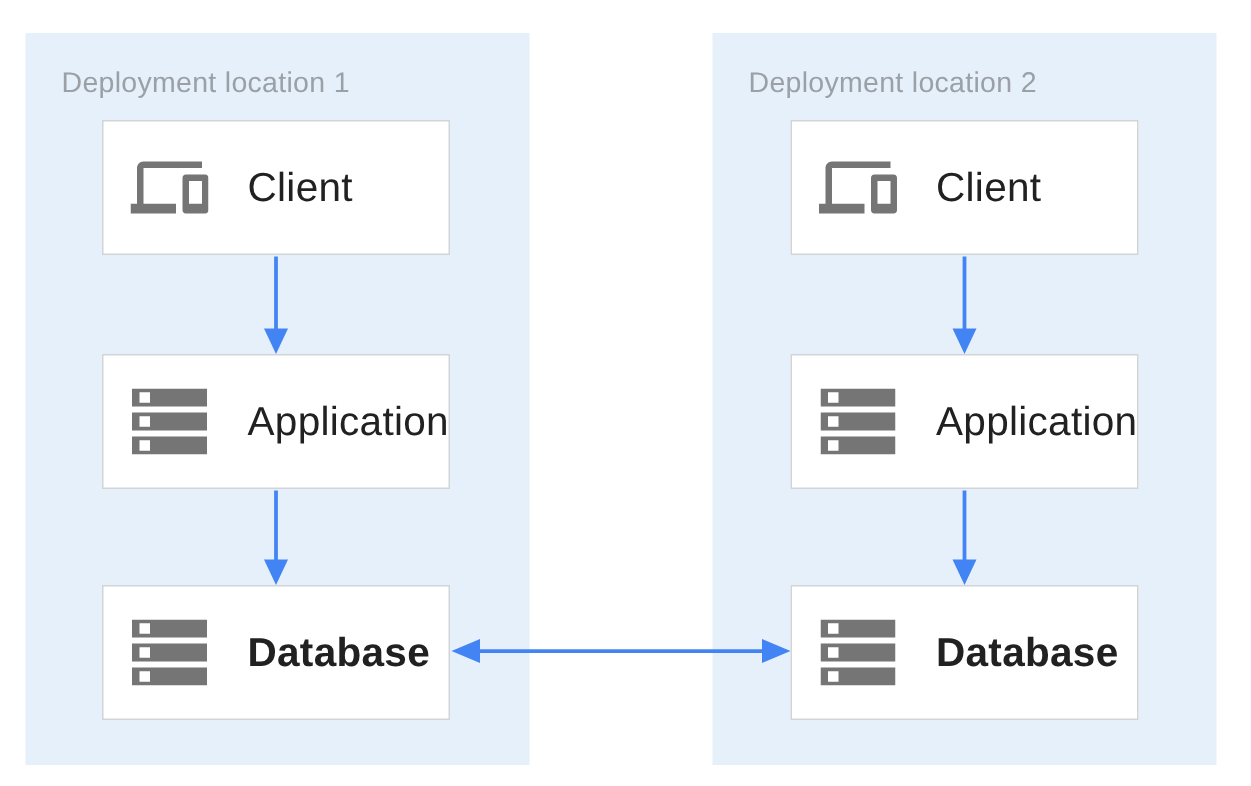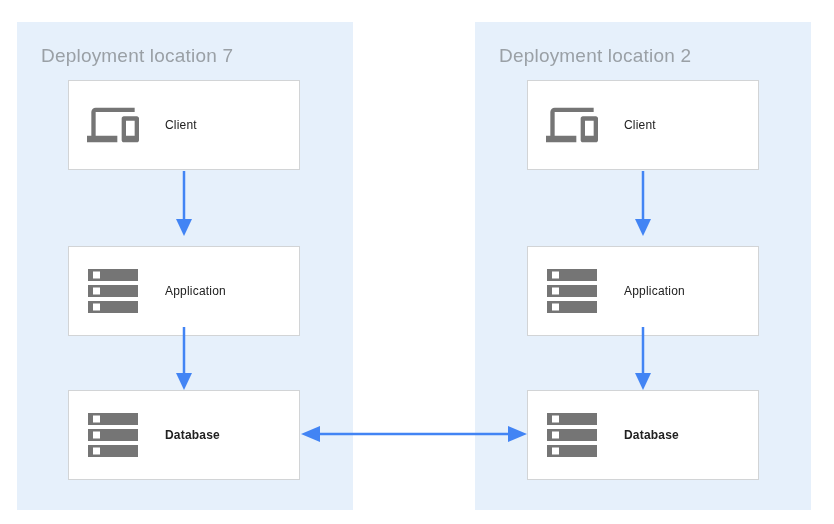--- a/index.html
+++ b/index.html
@@ -48,45 +48,45 @@
   }
   .node .icon {
     display: inline-flex;
     align-items: center;
     justify-content: center;
     width: 52px;
     height: 46px;
     flex: 0 0 auto;
   }
   .node .label {
-    font-size: 12px;
+    font-size: 27px;
     color: #212121;
     letter-spacing: 0.2px;
     white-space: nowrap;
   }
   
   .col1 { left: 51px; }   
   .col2 { left: 52px; }   
   .row1 { top: 58px; }    
-  .row2 { top: 224px; }   
+  .row2 { top: 214px; }   
   .row3 { top: 368px; font-weight: bold; }   
   #arrow-layer {
     position: absolute;
     left: 0;
     top: 0;
     pointer-events: none;
   }
 </style>
 </head>
 <body>
 
 <div id="canvas">
 
   <div class="panel left">
-    <div class="panel-title">Deployment location 7</div>
+    <div class="panel-title">Deployment location 1</div>
 
     <div class="node col1 row1">
       <span class="icon">
         <svg width="52" height="52" viewBox="0 0 24 24" aria-hidden="true">
           <path fill="#757575" d="M4 6h18V4H4c-1.1 0-2 .9-2 2v11H0v3h14v-3H4V6zm19 2h-6c-.55 0-1 .45-1 1v10c0 .55.45 1 1 1h6c.55 0 1-.45 1-1V9c0-.55-.45-1-1-1zm-1 9h-4v-7h4v7z"></path>
         </svg>
       </span>
       <span class="label">Client</span>
     </div>
 

